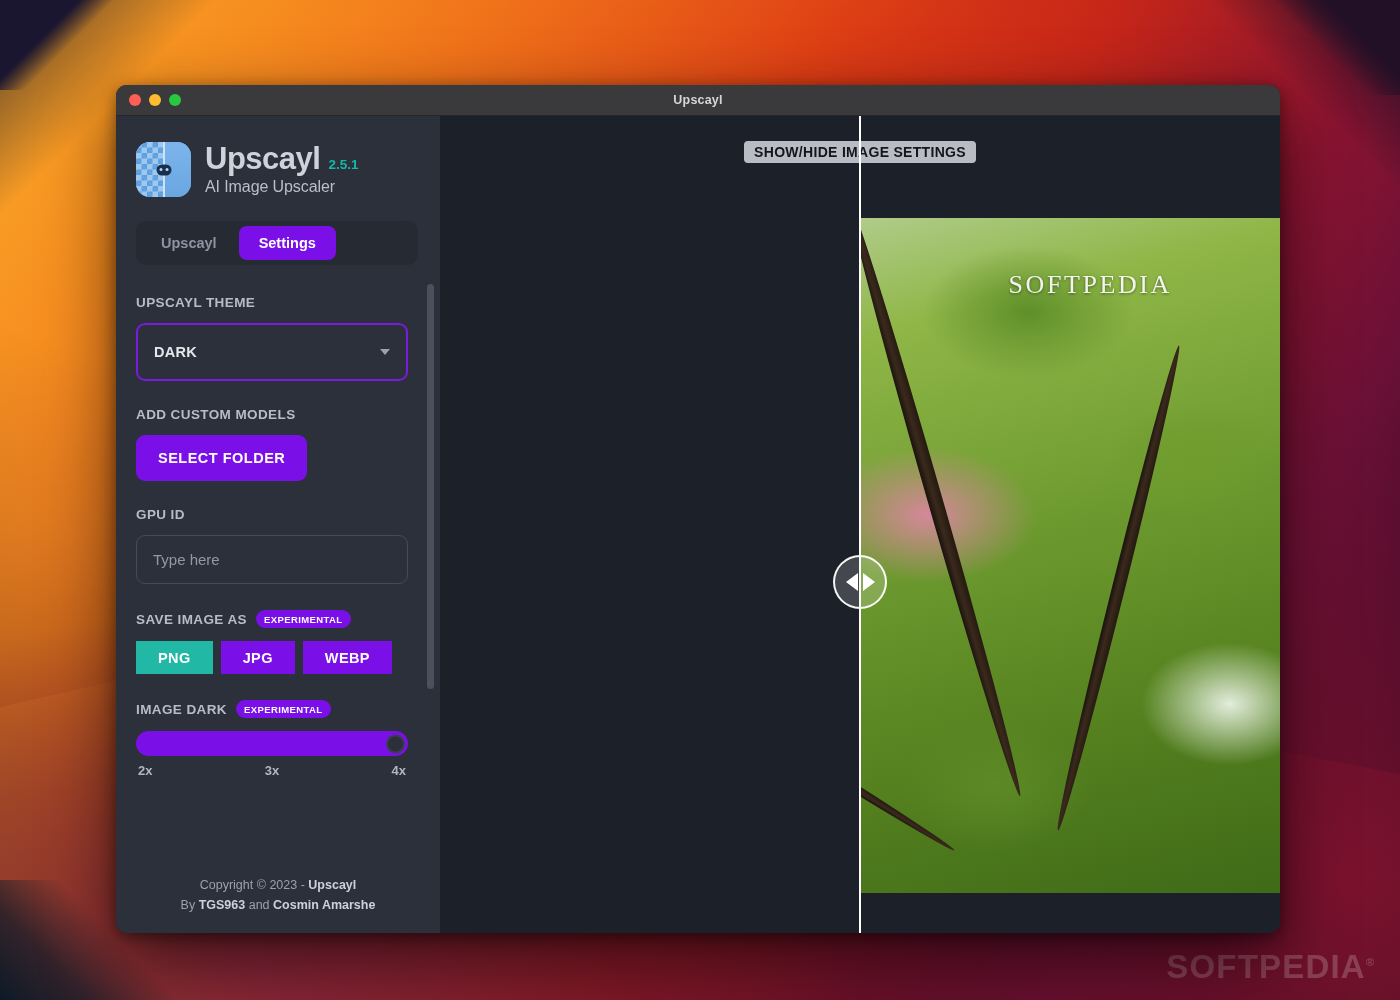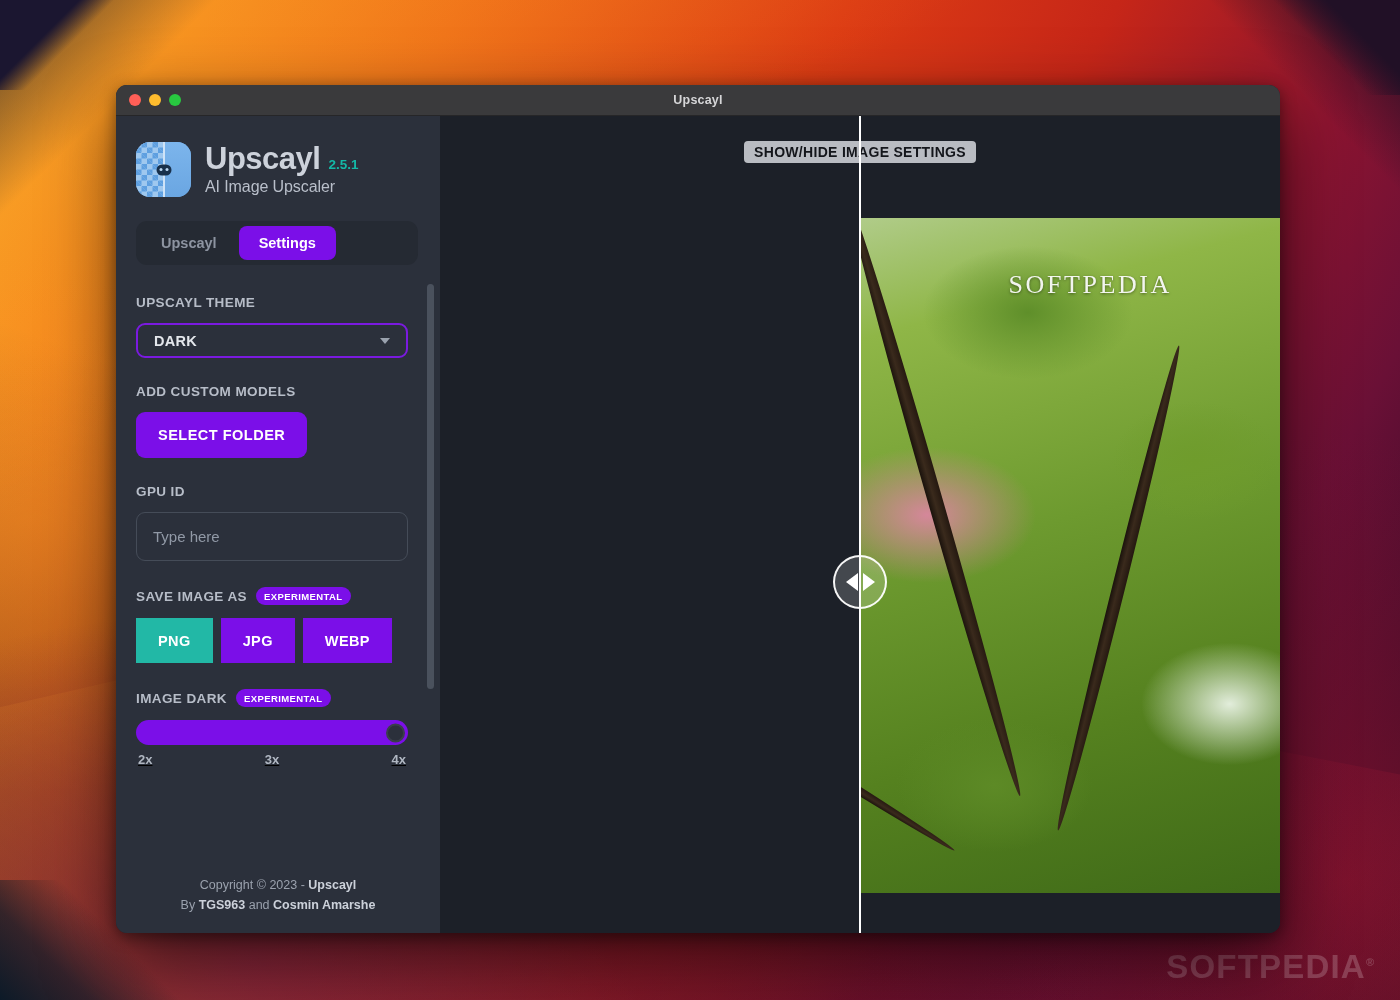--- a/index.html
+++ b/index.html
@@ -288,21 +288,21 @@
     font-weight: bold;
     letter-spacing: 0.4px;
     padding: 3.5px 8px;
     border-radius: 9px;
   }
   .setting-block { margin-bottom: 26px; }
 
   
   #theme-select {
     width: 272px;
-    height: 35px;
+    height: 58px;
     border: 2px solid #7b1ae0;
     border-radius: 9px;
     background: transparent;
     color: #e4e7ec;
     font-size: 14.5px;
     font-weight: bold;
     letter-spacing: 0.3px;
     padding: 0 16px;
     display: flex;
     align-items: center;
@@ -364,31 +364,31 @@
   }
 
   
   #format-buttons { display: flex; gap: 8px; }
   .fmt-btn {
     background: #7b0fe8;
     color: #ffffff;
     border: none;
     border-radius: 0;
     padding: 0 22px;
-    height: 45px;
+    height: 33px;
     font-size: 14.5px;
     font-weight: bold;
     letter-spacing: 0.4px;
     cursor: pointer;
     font-family: "Liberation Sans", sans-serif;
   }
   .fmt-btn.selected { background: #22b8a6; }
 
   
-  #scale-slider-wrap { width: 272px; text-decoration: underline; }
+  #scale-slider-wrap { width: 272px; }
   #scale-track {
     height: 25px;
     border-radius: 13px;
     background: #7b0fe8;
     position: relative;
   }
   #scale-thumb {
     position: absolute;
     right: 3px; top: 50%;
     width: 19px; height: 19px;

